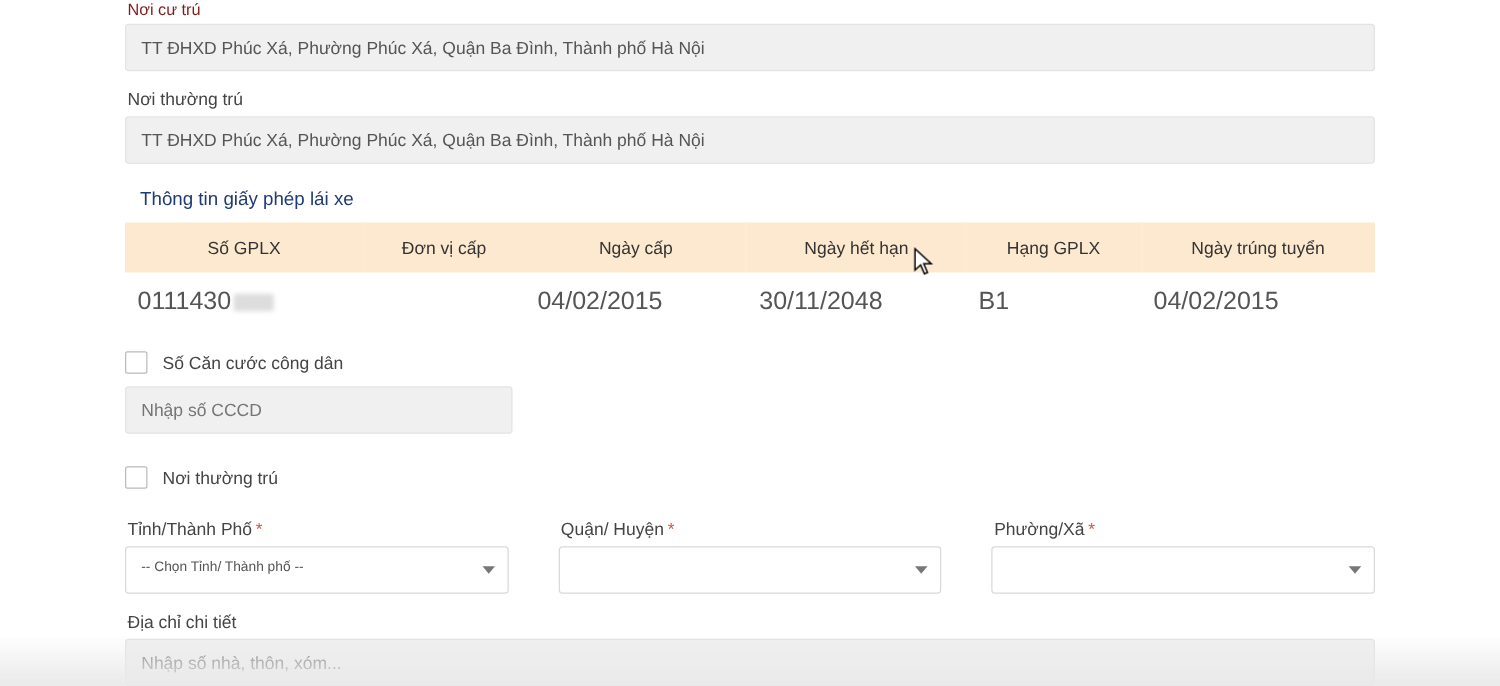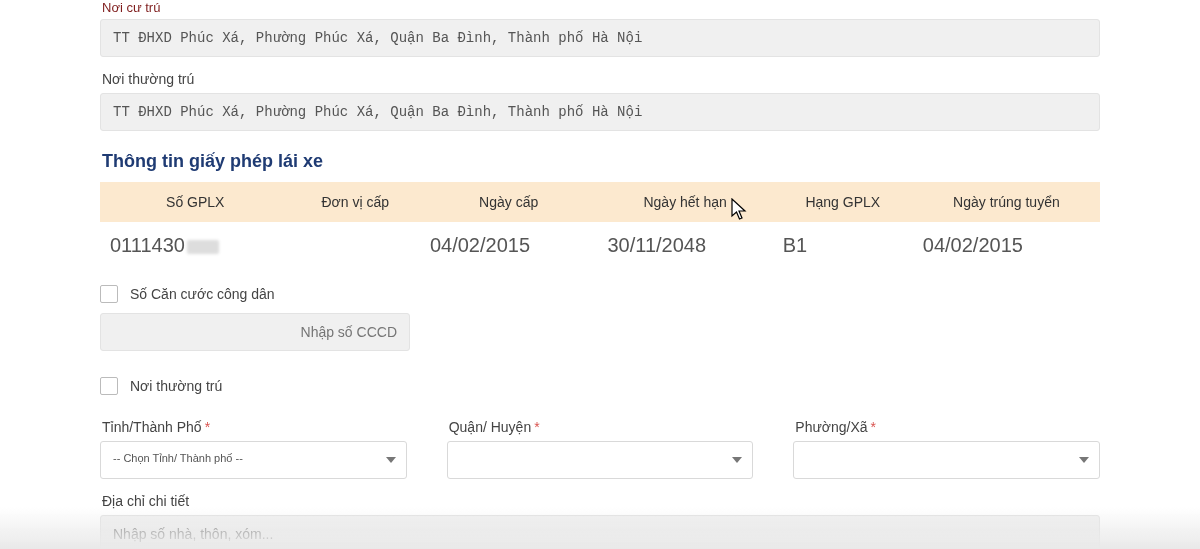--- a/index.html
+++ b/index.html
@@ -33,27 +33,26 @@
     font-size:13px;color:#7f1d1d;margin:0 0 4px 2px;
   }
   .ro-field{
     width:100%;
     background:var(--field-bg);
     border:1px solid #e3e3e3;
     border-radius:3px;
     padding:10px 12px;
     color:#555;
     font-size:14px;
-    font-family:Liberation Mono, monospace;
   }
   .section-title{
     color:var(--blue);
-    font-weight:bold;
-    font-size:18px;
-    margin:20px 0 10px 2px;
+    font-weight:normal;
+    font-size:15px;
+    margin:20px 0 10px 12px;
   }
   
   .lic-table{width:100%;border-collapse:collapse;}
   .lic-table thead th{
     background:var(--header-bg);
     text-align:center;
     font-weight:normal;
     color:#333;
     padding:12px 10px;
     font-size:14px;
@@ -70,21 +69,21 @@
   .chk{
     width:18px;height:18px;border:1px solid #bbb;border-radius:2px;
     margin-right:12px;background:#fff;display:inline-block;
   }
   .input{
     width:310px;
     background:var(--field-bg);
     border:1px solid #e3e3e3;
     border-radius:3px;
     padding:10px 12px;
-    font-size:14px;color:#7f1d1d;text-align:right;
+    font-size:14px;color:#7f1d1d;
   }
   
   .row3{display:flex;gap:40px;margin-top:4px;}
   .col{flex:1;}
   .req{color:var(--req);margin-left:3px;}
   .select{
     position:relative;
     width:100%;
     border:1px solid var(--border);
     border-radius:3px;

